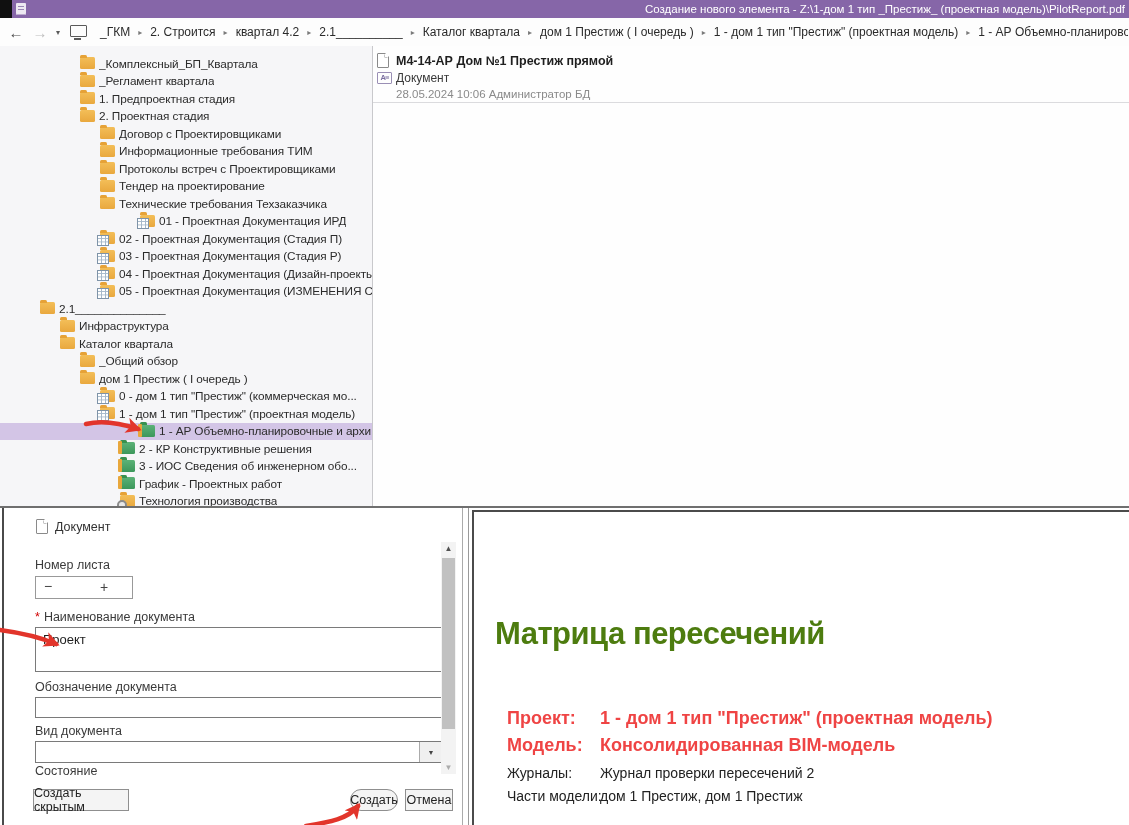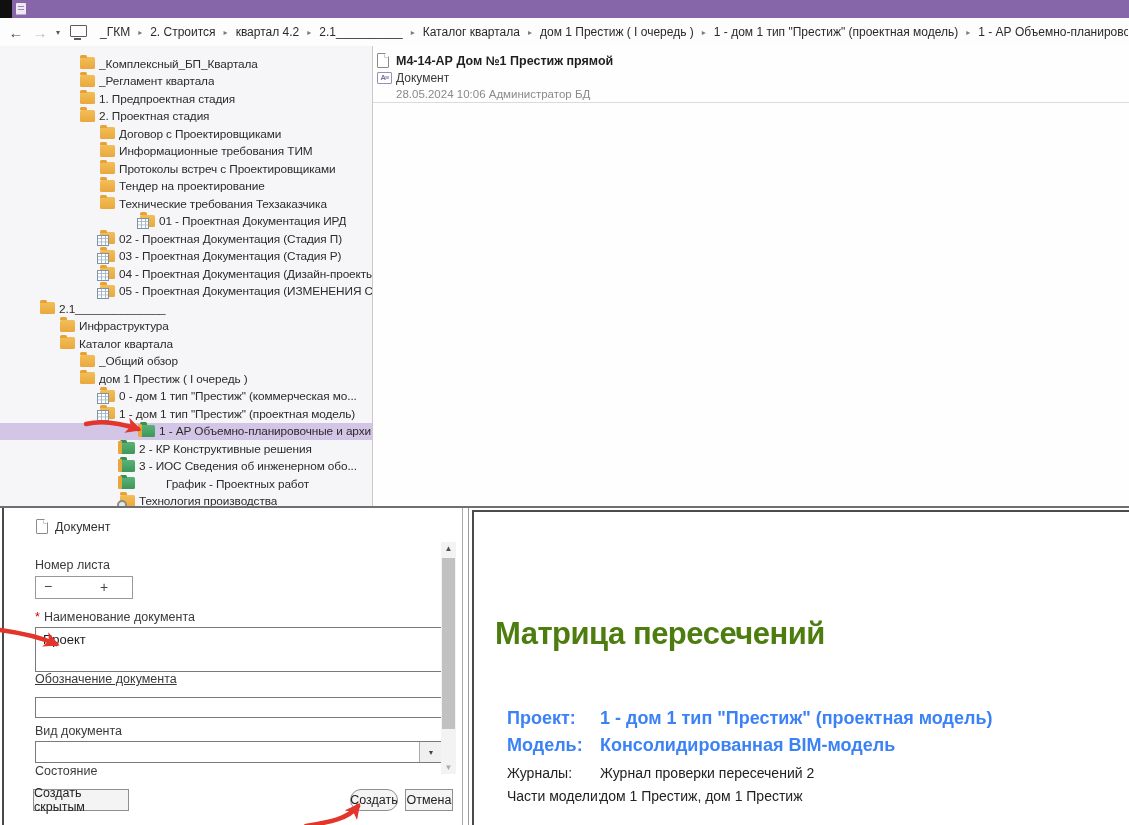--- a/index.html
+++ b/index.html
@@ -87,31 +87,32 @@
   .dlg-scroll .arr-up{position:absolute;left:0;top:2px;width:15px;text-align:center;font-size:8px;color:#505050;}
   .dlg-scroll .thumb{position:absolute;left:1px;top:16px;width:13px;height:171px;background:#C1C1C1;}
   .dlg-scroll .arr-dn{position:absolute;left:0;bottom:2px;width:15px;text-align:center;font-size:8px;color:#ABABAB;}
   
   .preview-vline{position:absolute;left:468px;top:0;width:1px;height:319px;background:#9A9A9A;}
   .preview-box{position:absolute;left:472px;top:2px;width:690px;height:340px;border:2px solid #4B4B4B;background:#FFFFFF;overflow:hidden;}
   .pv-heading{position:absolute;left:21px;top:104px;font-size:31px;font-weight:bold;letter-spacing:-0.5px;color:#4d7c0f;white-space:nowrap;}
   .prow{position:absolute;left:33px;white-space:nowrap;}
   .prow .plabel{display:inline-block;}
   .prow .pvalue{position:absolute;left:93px;white-space:nowrap;}
-  .prow.bold{font-weight:bold;font-size:18px;color:#3b82f6;}
+  .prow.bold{font-weight:bold;font-size:18px;color:#ef4444;}
   .prow.reg{font-weight:normal;font-size:14px;color:#222222;}
   
   .anno{position:absolute;left:0;top:0;width:1129px;height:825px;pointer-events:none;z-index:40;}
 </style>
 </head>
 <body>
 
 <div class="titlebar">
   <div class="titlebar-black"></div>
   <div class="app-icon"></div>
+  <div class="title-text">Создание нового элемента - Z:\1-дом 1 тип _Престиж_ (проектная модель)\PilotReport.pdf</div>
 </div>
 
 <div class="breadbar">
   <div class="nav-ico nav-back">←</div>
   <div class="nav-ico nav-fwd">→</div>
   <div class="nav-ico nav-caret">▾</div>
   <div class="monitor"></div>
   <div class="crumbs" id="crumbs">
       <span class="crumb">_ГКМ</span>
       <span class="crumb-sep">▸</span>
@@ -281,21 +282,21 @@
           </span>
           <span class="tlabel">2 - КР Конструктивные решения</span>
         </div>
         <div class="tree-row" style="padding-left: 120px;">
           <span class="ticon fold-green">
             <span class="fold-base"></span>
             <span class="spine"></span>
           </span>
           <span class="tlabel">3  - ИОС Сведения об инженерном обо...</span>
         </div>
-        <div class="tree-row" style="padding-left: 120px; gap: 27px;">
+        <div class="tree-row" style="padding-left: 120px;">
           <span class="ticon fold-green">
             <span class="fold-base"></span>
             <span class="spine"></span>
           </span>
           <span class="tlabel">График - Проектных работ</span>
         </div>
         <div class="tree-row" style="padding-left: 120px;">
           <span class="ticon ">
             <span class="fold-base"></span>
             <span class="gear-badge"></span>
@@ -337,21 +338,21 @@
     <div class="stepper">
       <span class="minus">−</span>
       <span class="plus">+</span>
     </div>
 
     <div class="fld-label" style="top:102px;">
       <span class="req-star">*</span><span>Наименование документа</span>
     </div>
     <div class="txt-area">Проект</div>
 
-    <div class="fld-label" style="top:164px;text-decoration:underline;">Обозначение документа</div>
+    <div class="fld-label" style="top:172px;">Обозначение документа</div>
     <div class="txt-input"></div>
 
     <div class="fld-label" style="top:216px;">Вид документа</div>
     <div class="combo">
       <span></span>
       <span class="combo-btn">▼</span>
     </div>
 
     <div class="fld-label" style="top:256px;">Состояние</div>
 

